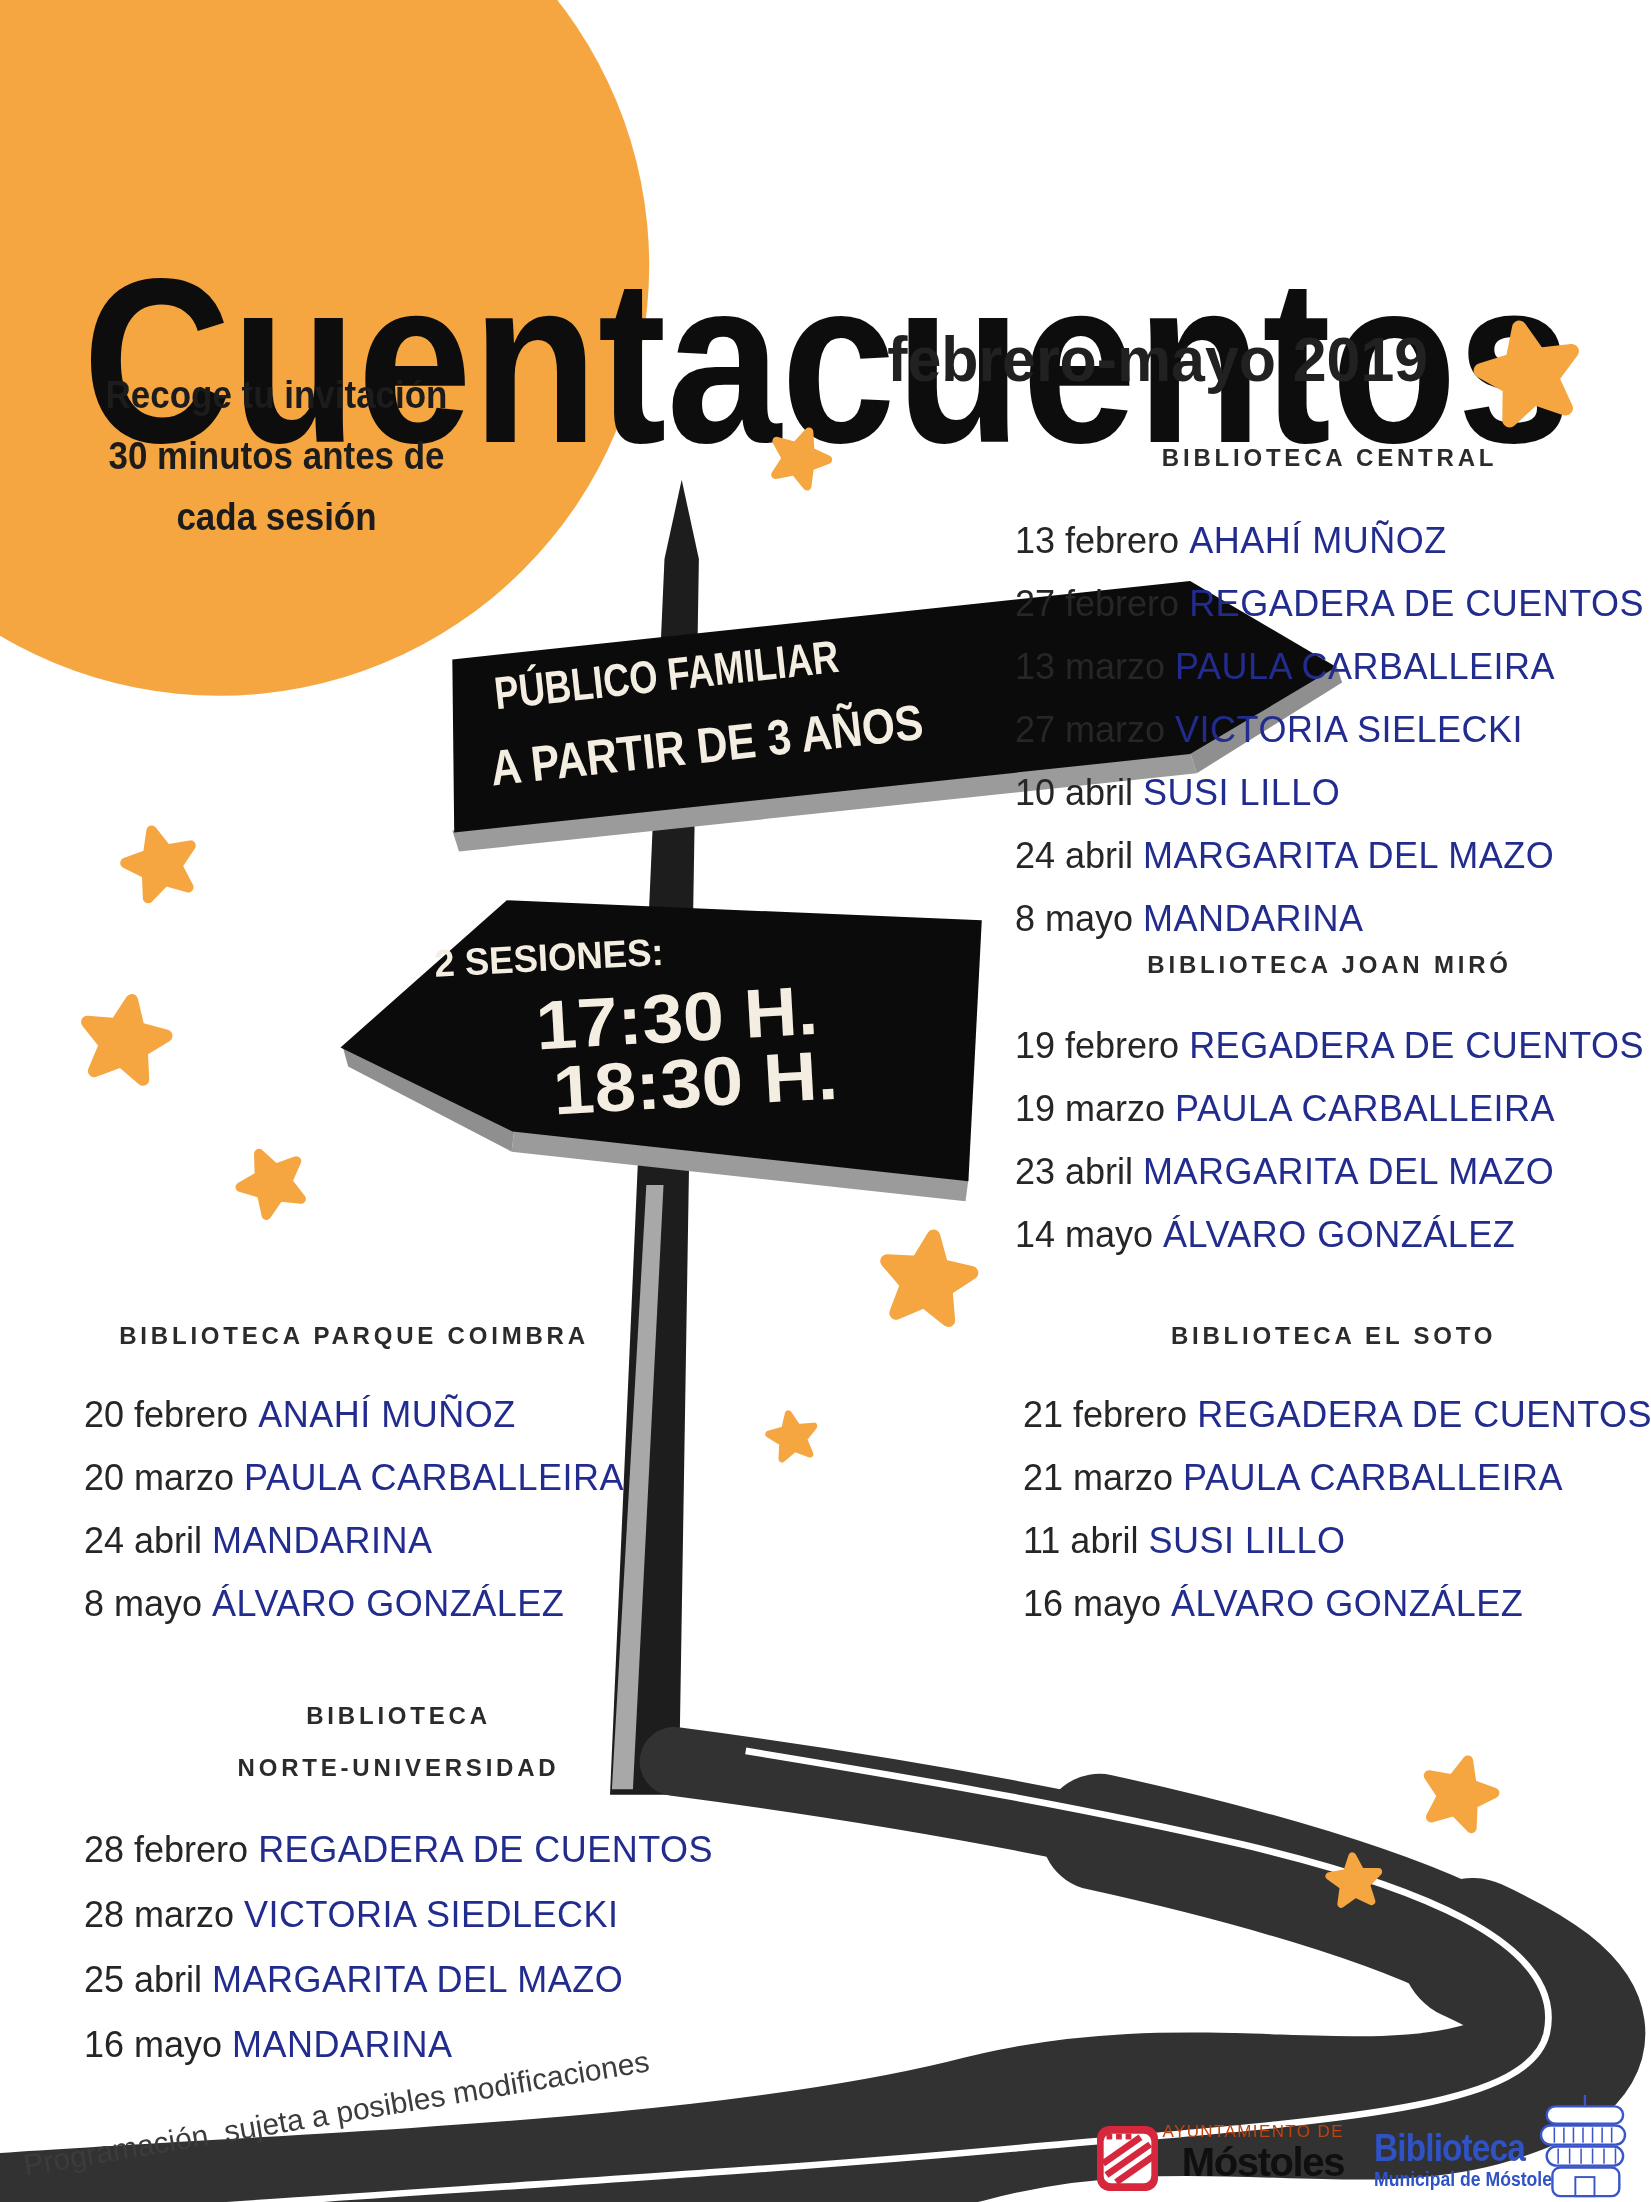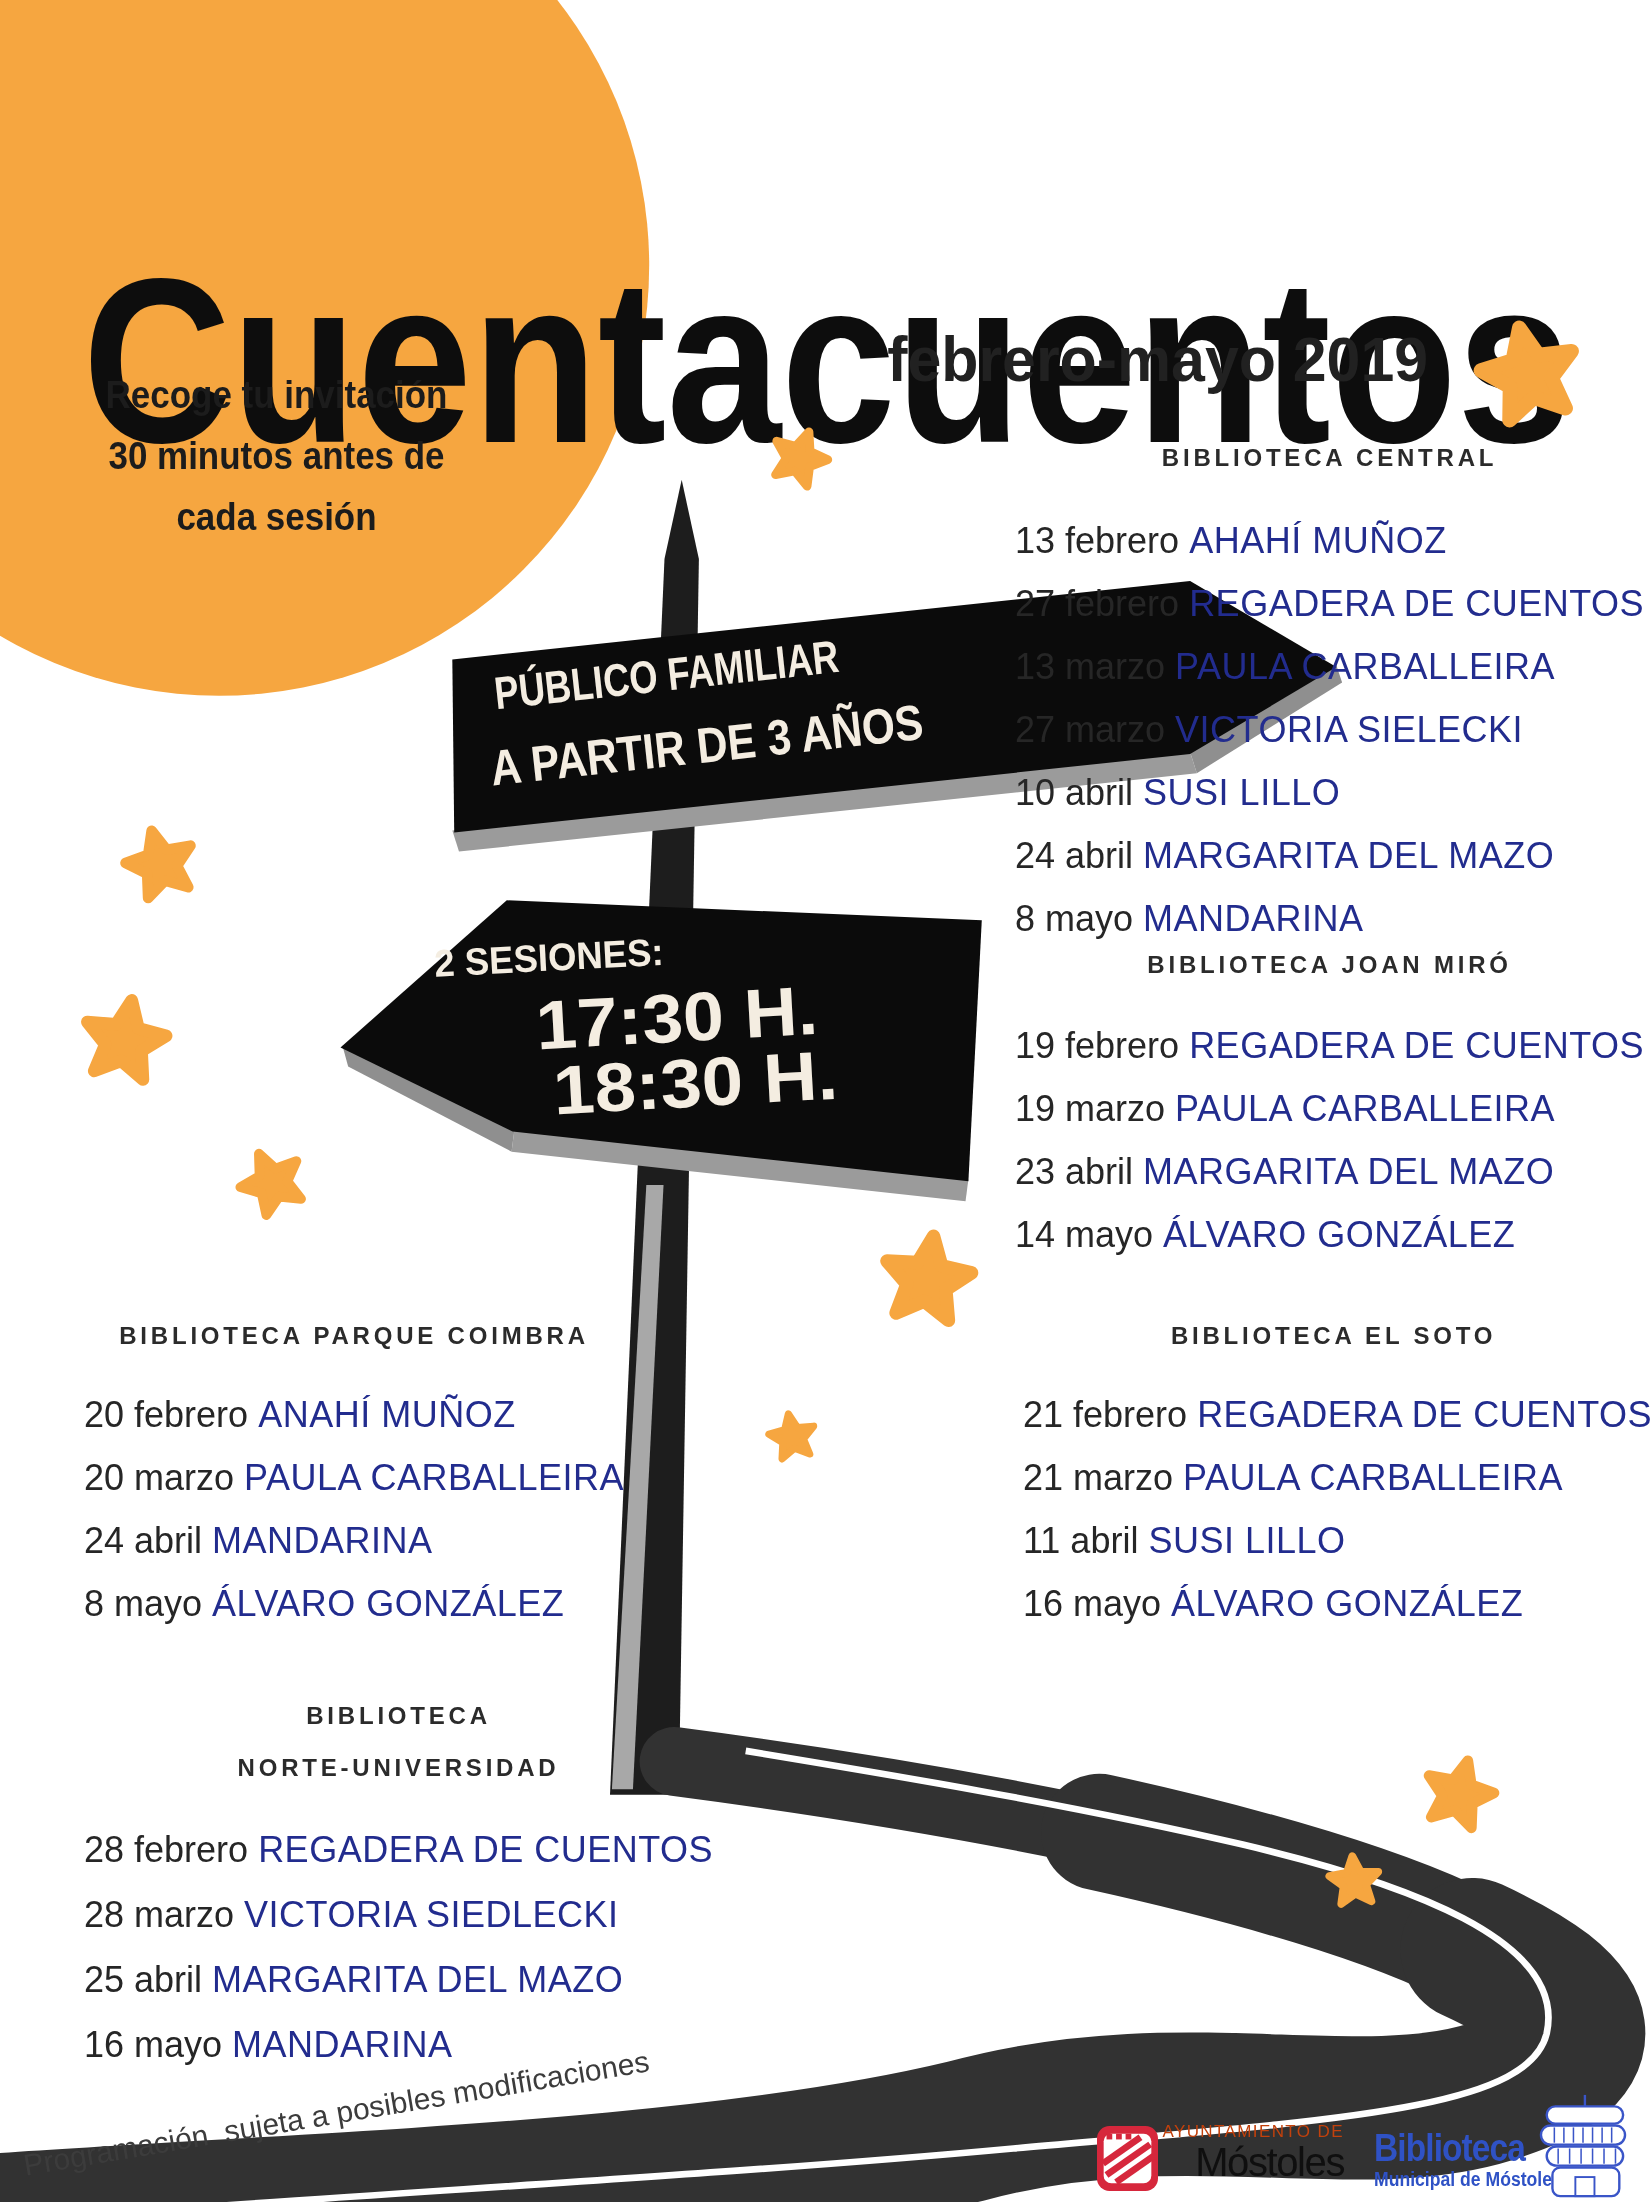--- a/index.html
+++ b/index.html
@@ -29,21 +29,21 @@
   #sec-soto{left:1015px;top:1310px;}
   #sec-soto .rows{margin-top:21px;margin-left:8px;}
   #sec-norte{left:84px;top:1690px;}
   #sec-norte .rows{margin-top:23px;}
 
   
   .disclaimer{position:absolute;left:21px;top:2149px;font-size:30px;color:#3c3c3c;
               white-space:pre;transform:rotate(-9.5deg);transform-origin:left top;}
   .ayto{position:absolute;left:1160px;top:2121px;width:184px;}
   .ayto .pre{font-size:17px;letter-spacing:1.4px;color:#c2410c;text-align:right;line-height:21px;}
-  .ayto .name{font-size:40px;font-weight:normal;letter-spacing:-1.4px;color:#0f0f0f;text-align:right;line-height:40px;}
+  .ayto .name{font-size:40px;font-weight:bold;letter-spacing:-1.4px;color:#0f0f0f;text-align:right;line-height:40px;}
   .bib{position:absolute;left:1374px;top:2128px;transform:scaleX(.88);transform-origin:left top;}
   .bib .name{font-size:38px;font-weight:bold;letter-spacing:-1px;color:#2f52c5;line-height:40px;}
   .bib .sub{font-size:20px;font-weight:bold;color:#2f52c5;line-height:23px;}
   .crest{position:absolute;left:1097px;top:2126px;}
   .building{position:absolute;left:1535px;top:2093px;}
 </style>
 </head>
 <body>
 
 <div class="poster">

